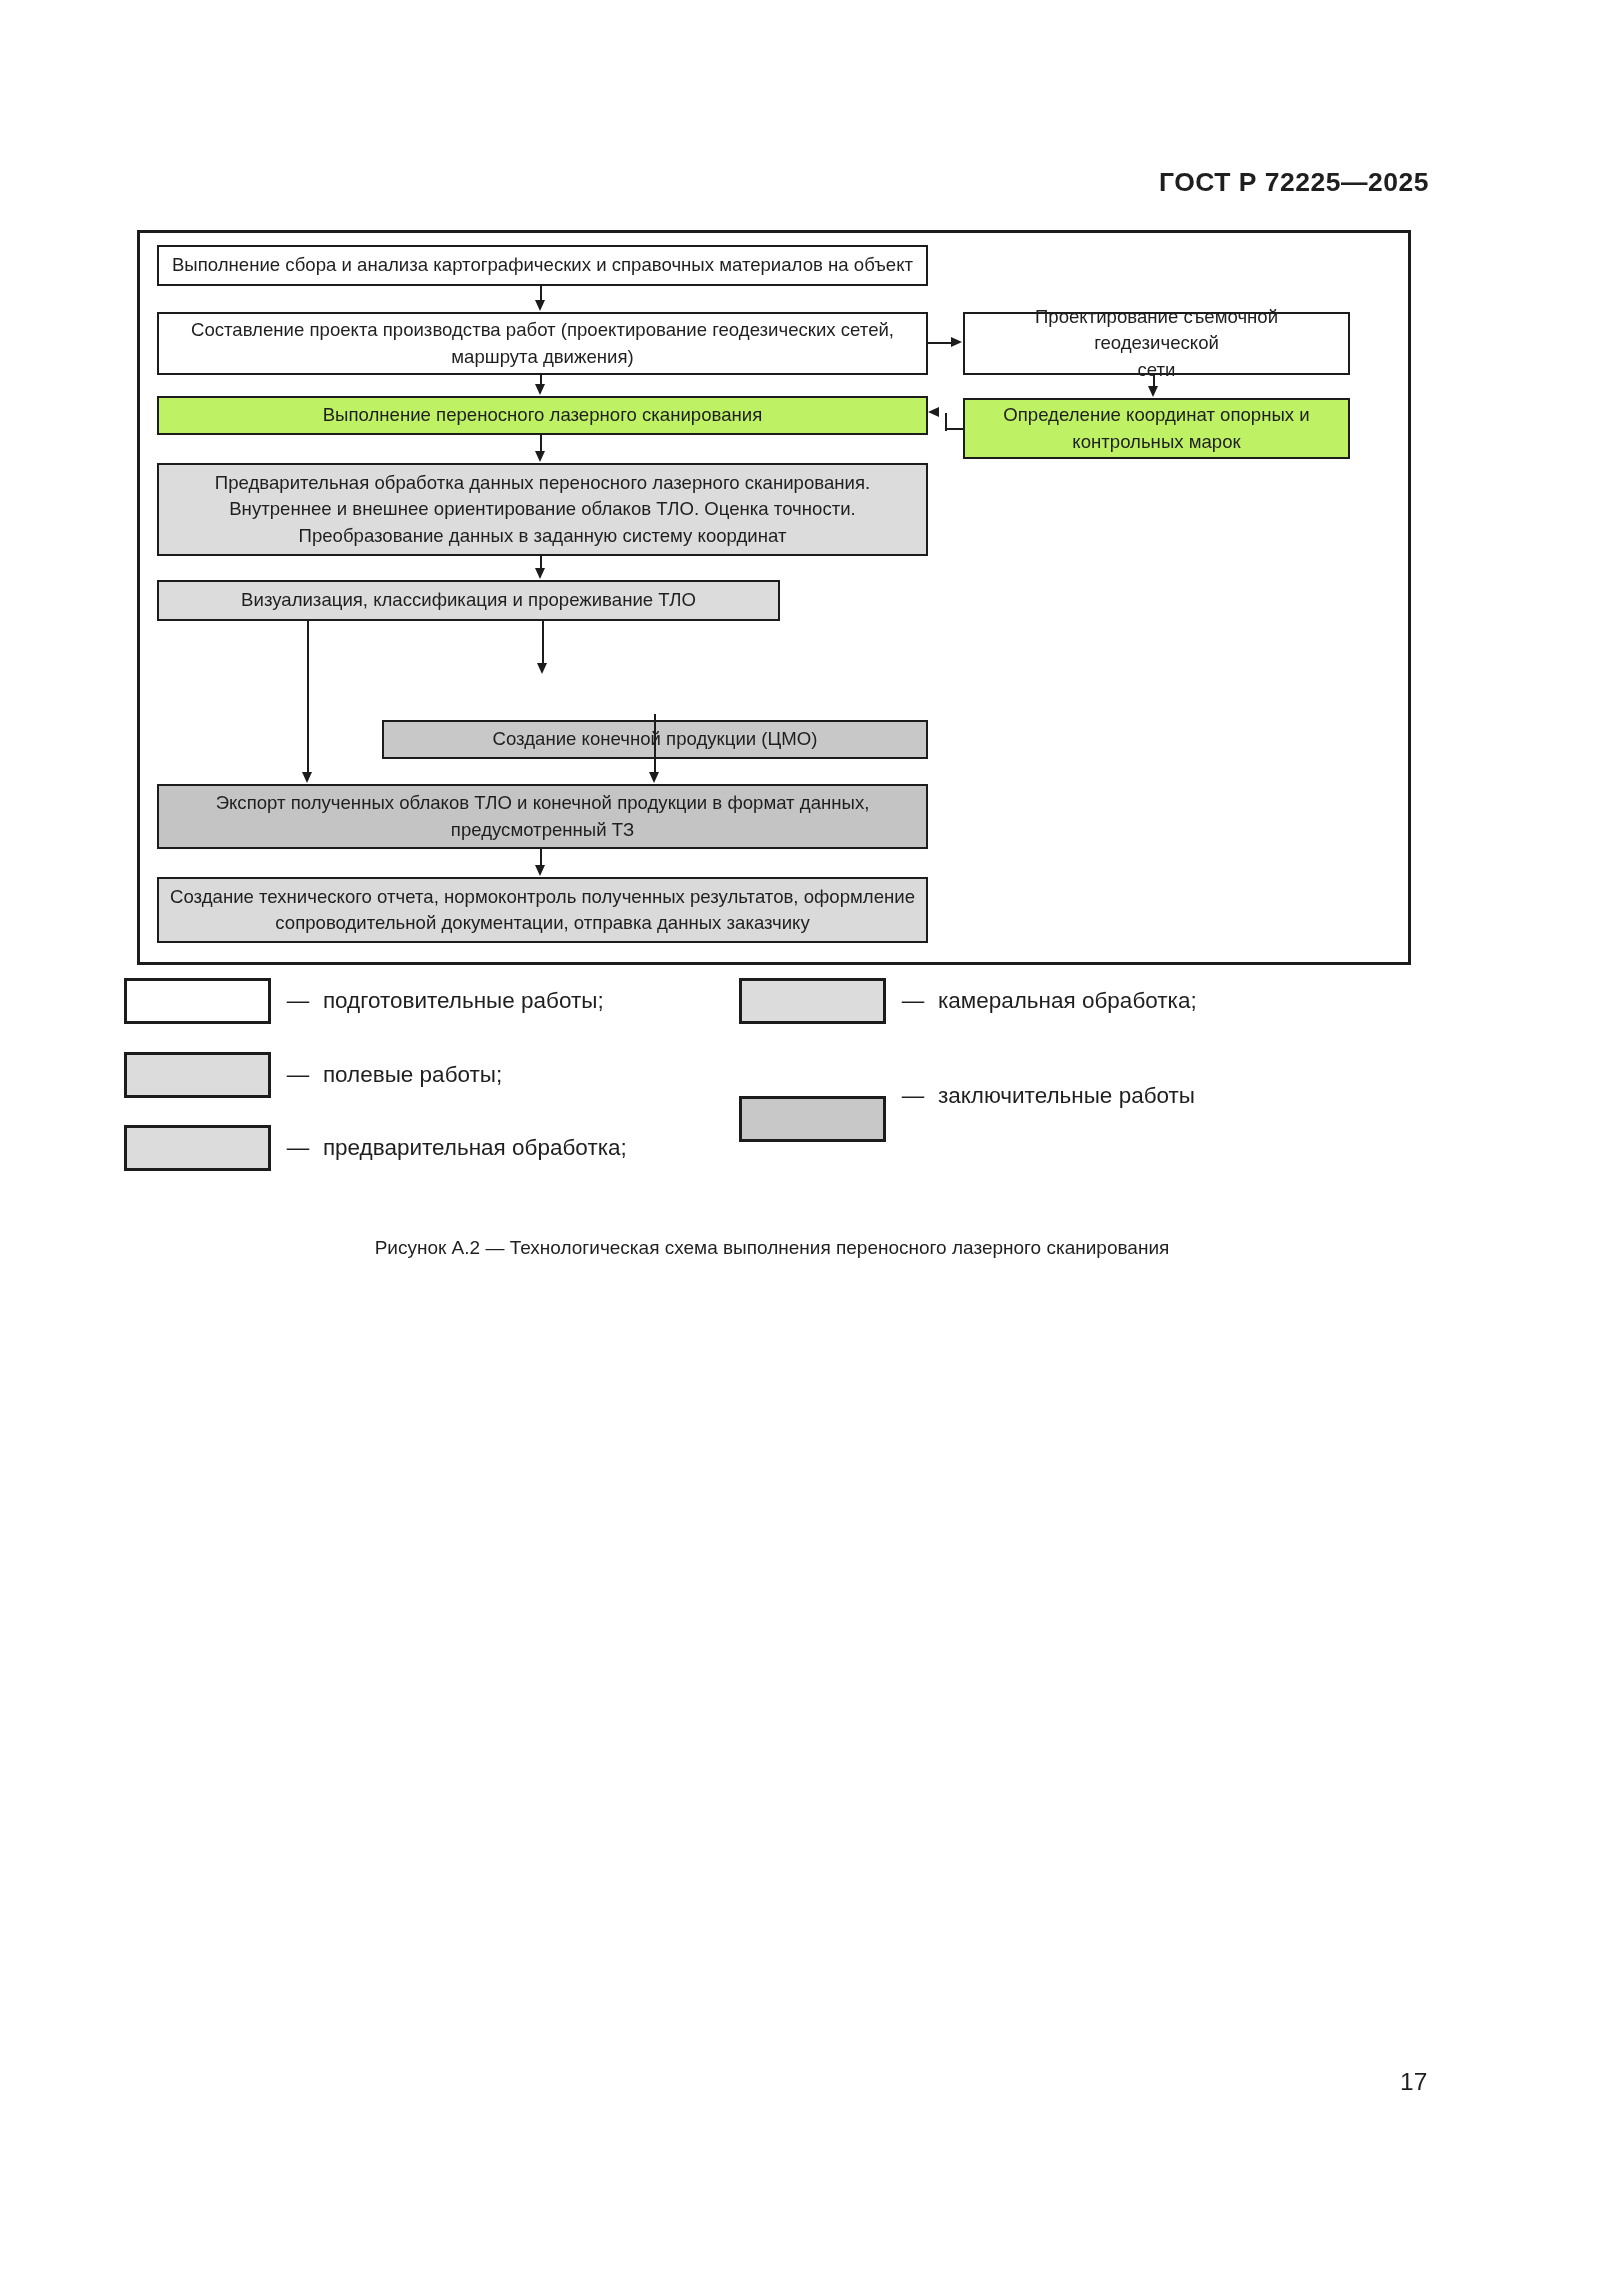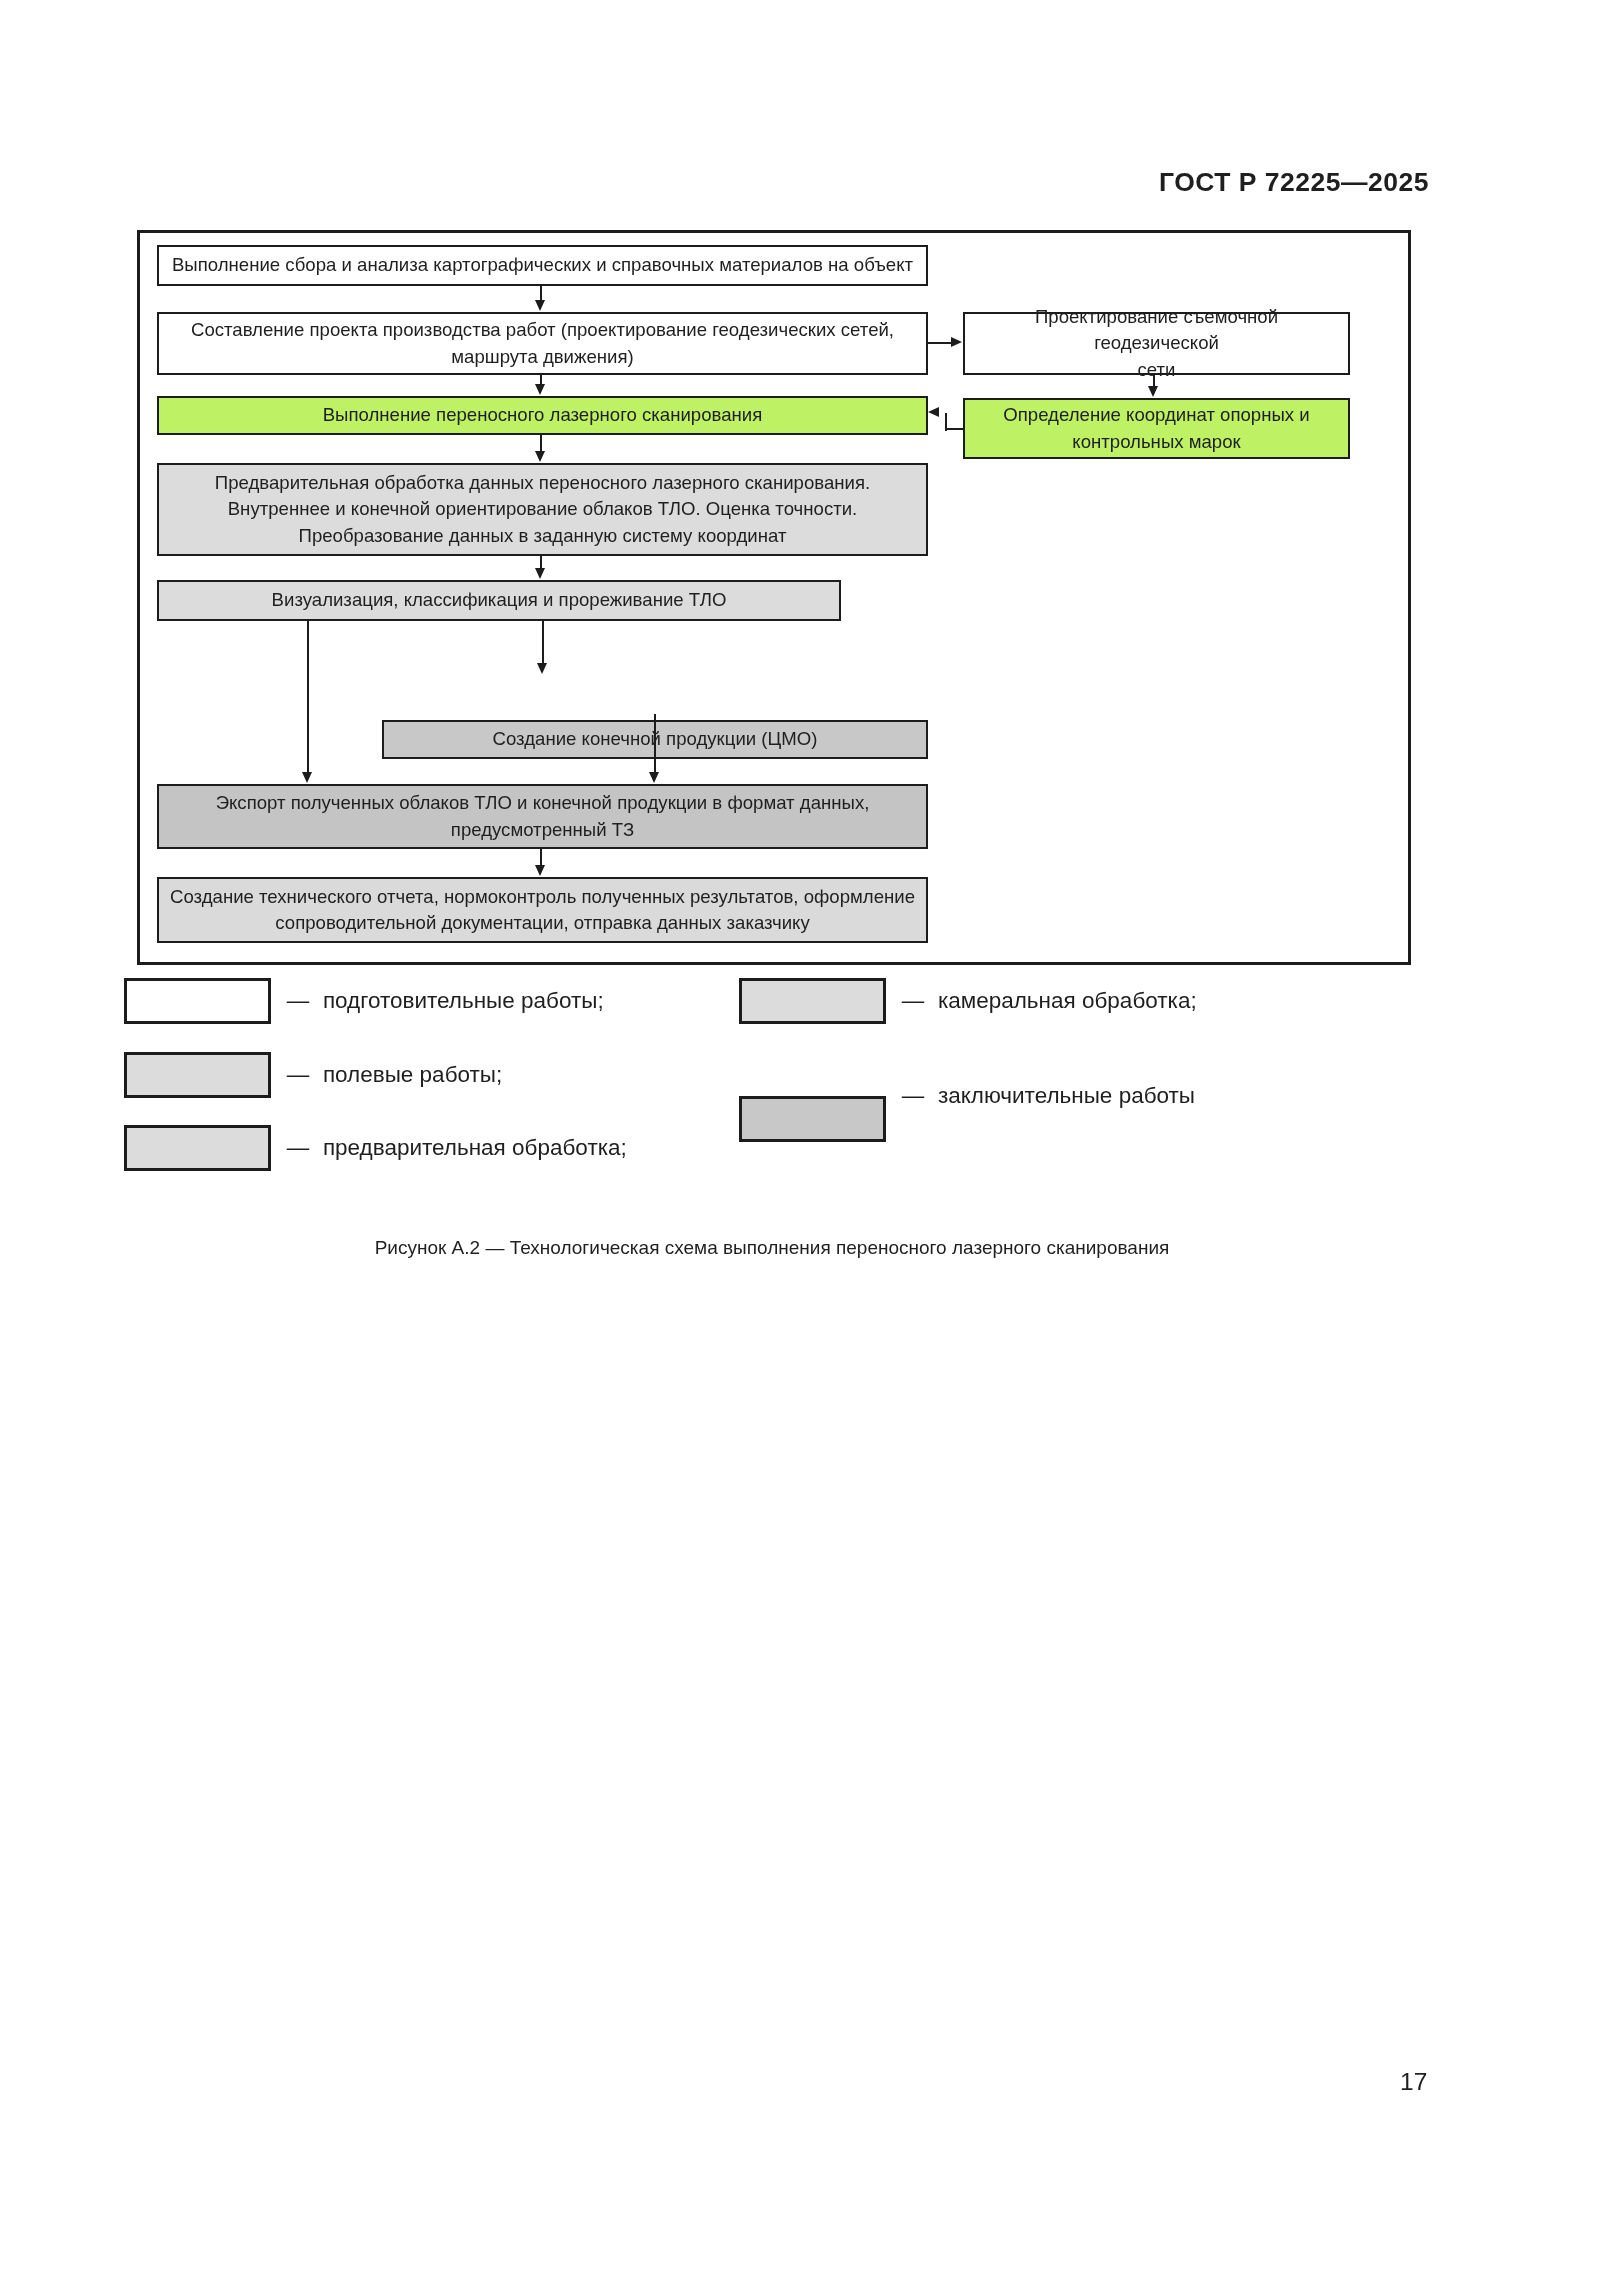--- a/index.html
+++ b/index.html
@@ -48,23 +48,23 @@
 
   <div class="node f-white" style="left:157px;top:245px;width:771px;height:41px;">Выполнение сбора и анализа картографических и справочных материалов на объект</div>
   <div class="node f-white" style="left:157px;top:312px;width:771px;height:63px;">Составление проекта производства работ (проектирование геодезических сетей,
 маршрута движения)</div>
   <div class="node f-white" style="left:963px;top:312px;width:387px;height:63px;">Проектирование съемочной геодезической
 сети</div>
   <div class="node f-field" style="left:157px;top:396px;width:771px;height:39px;">Выполнение переносного лазерного сканирования</div>
   <div class="node f-field" style="left:963px;top:398px;width:387px;height:61px;">Определение координат опорных и
 контрольных марок</div>
   <div class="node f-light" style="left:157px;top:463px;width:771px;height:93px;">Предварительная обработка данных переносного лазерного сканирования.
-Внутреннее и конечной ориентирование облаков ТЛО. Оценка точности.
+Внутреннее и внешнее ориентирование облаков ТЛО. Оценка точности.
 Преобразование данных в заданную систему координат</div>
-  <div class="node f-light" style="left:157px;top:580px;width:684px;height:41px;">Визуализация, классификация и прореживание ТЛО</div>
+  <div class="node f-light" style="left:157px;top:580px;width:623px;height:41px;">Визуализация, классификация и прореживание ТЛО</div>
   <div class="node f-cmo" style="left:382px;top:674px;width:546px;height:39px;">Создание конечной продукции (ЦМО)</div>
   <div class="node f-export" style="left:157px;top:784px;width:771px;height:65px;">Экспорт полученных облаков ТЛО и конечной продукции в формат данных,
 предусмотренный ТЗ</div>
   <div class="node f-report" style="left:157px;top:877px;width:771px;height:66px;">Создание технического отчета, нормоконтроль полученных результатов, оформление
 сопроводительной документации, отправка данных заказчику</div>
 
   <div class="vline" style="left:540px;top:286px;height:14.7px;"></div>
   <div class="head-d" style="left:535px;top:300px;"></div>
 
   <div class="vline" style="left:540px;top:374px;height:10.8px;"></div>

